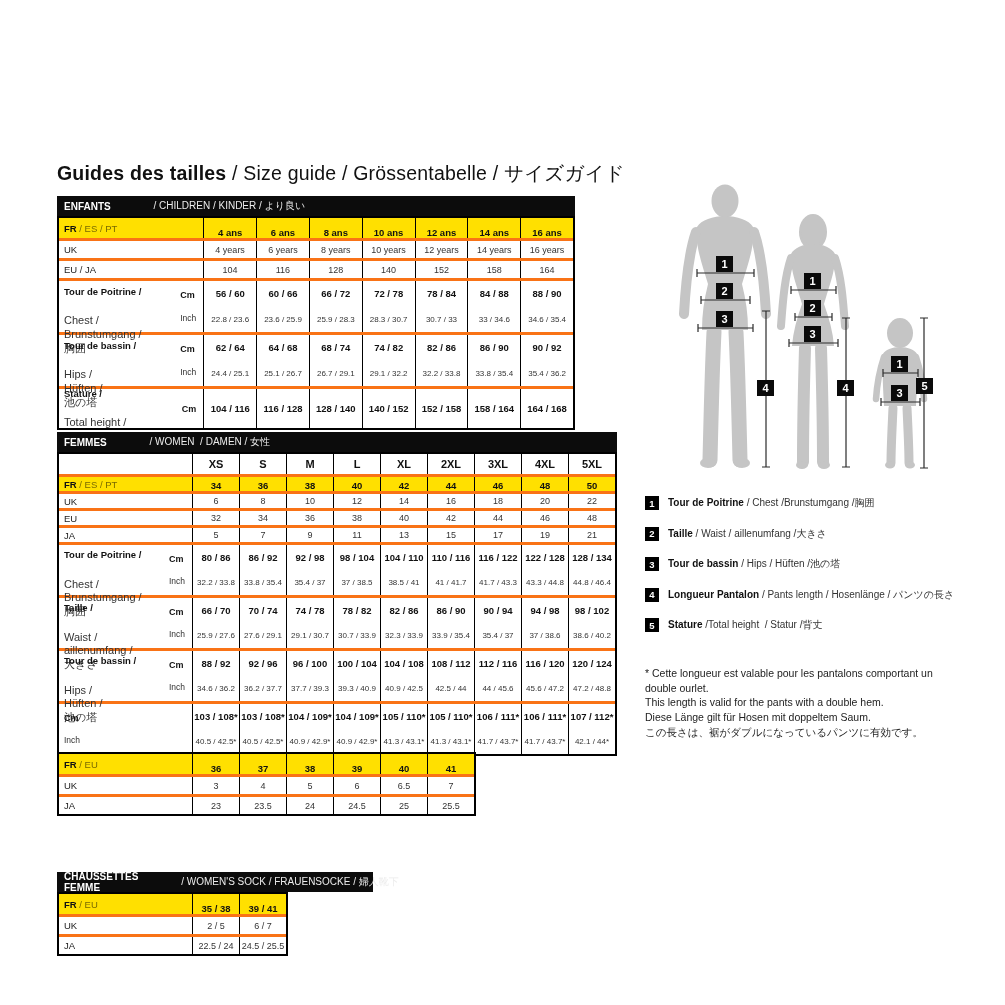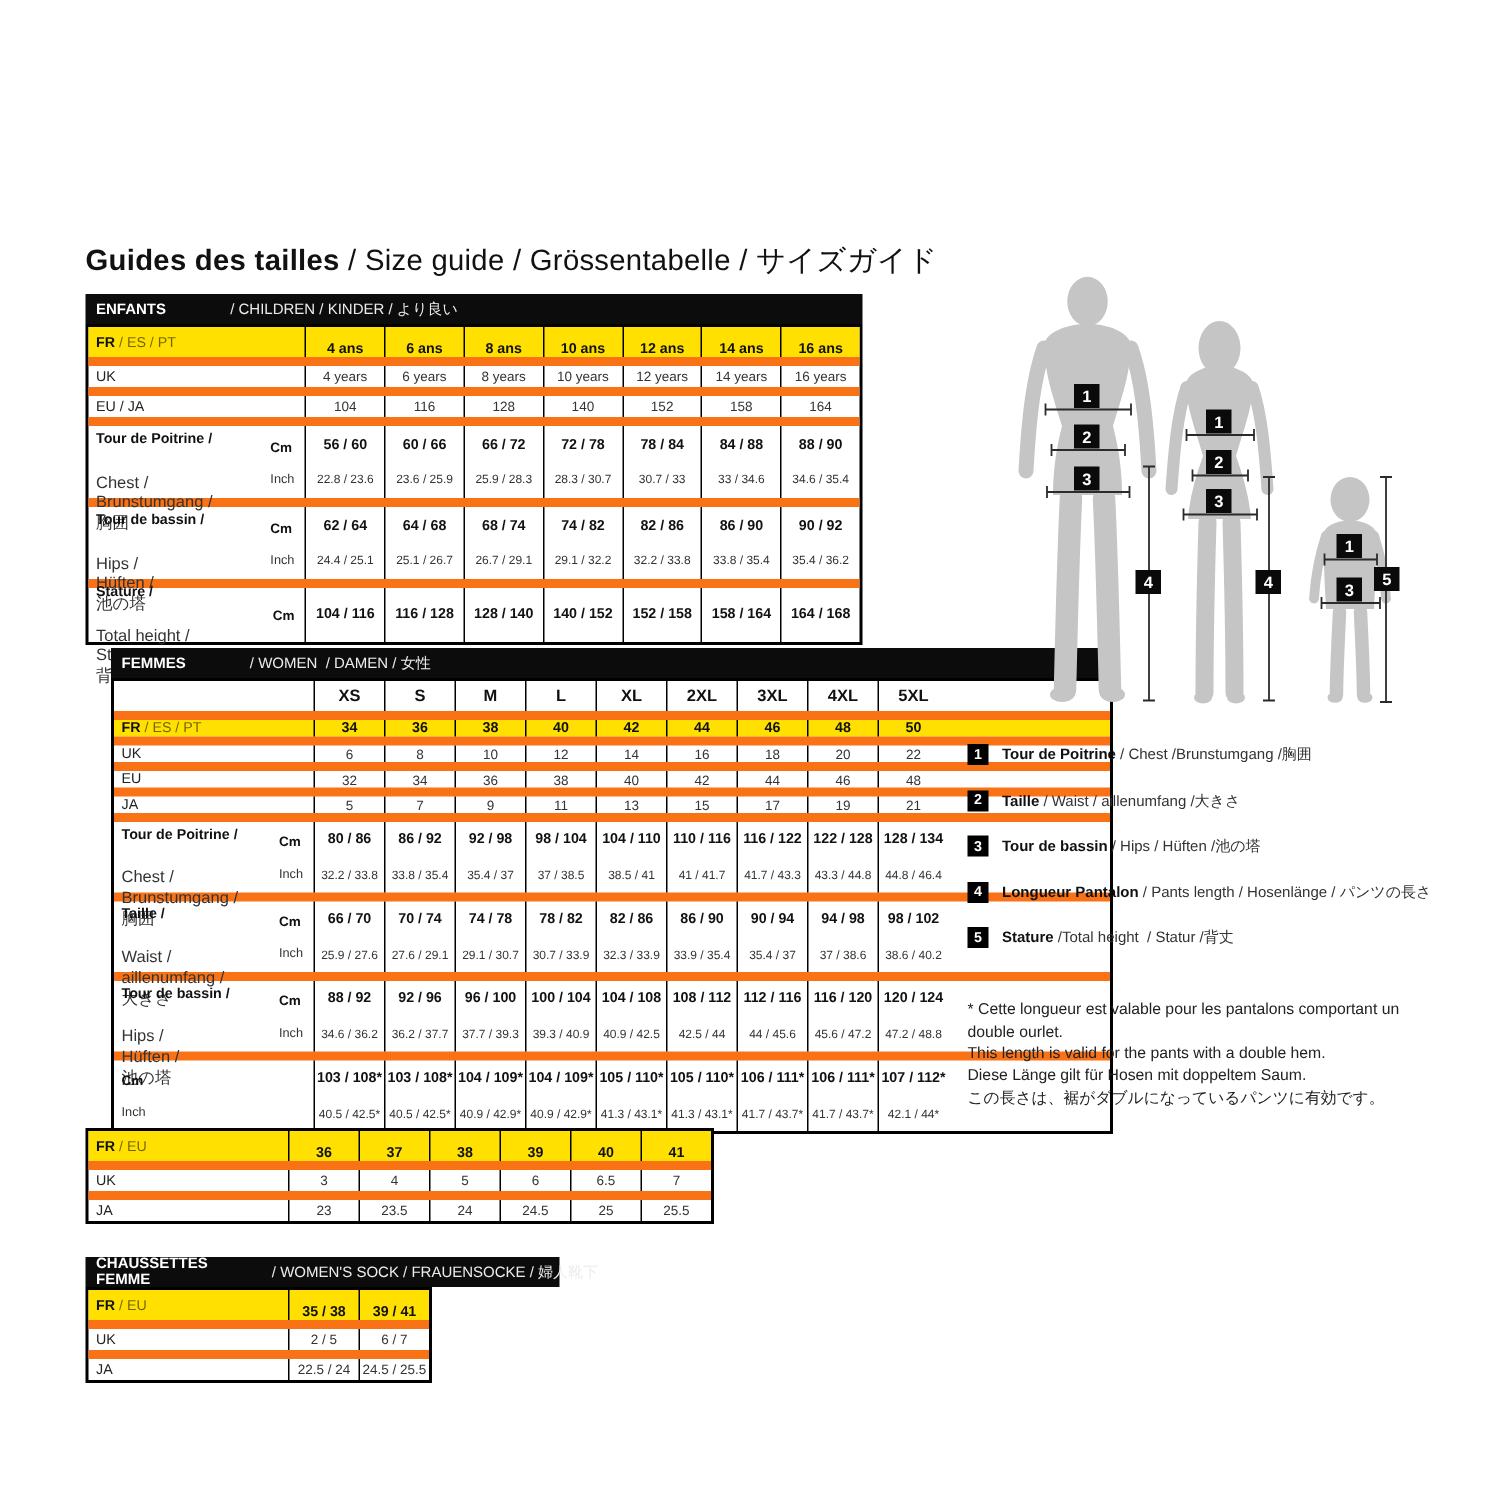--- a/index.html
+++ b/index.html
@@ -11,21 +11,21 @@
   #title{left:57px;top:160px;font-size:19.5px;letter-spacing:.2px;white-space:pre;}
   #title b{font-weight:700;}
 
   
   .twrap{position:absolute;}
   .tbar{height:20px;background:#0c0c0c;color:#fff;display:flex;align-items:center;
         padding-left:7px;font-size:10px;box-sizing:border-box;}
   .tbar b{font-weight:700;}
   .tbar span{color:#ececec;white-space:pre;padding-left:40px;}
   .tbody{border:2px solid #000;background:#fff;box-sizing:border-box;}
-  .trow{display:flex;border-top:6px solid #f97316;box-sizing:border-box;align-items:stretch;}
+  .trow{display:flex;border-top:3px solid #f97316;box-sizing:border-box;align-items:stretch;}
   .trow:first-child{border-top:none;}
   .lbl{width:var(--lw);box-sizing:border-box;display:flex;align-items:center;
        padding:2px 5px;font-size:9.5px;}
   .cell{width:var(--cw);box-sizing:border-box;border-left:1px solid #000;display:flex;
         flex-direction:column;align-items:center;justify-content:center;text-align:center;}
   .trow.sizes{height:20px;}
   .trow.sizes .cell{font-weight:700;font-size:11px;}
   .trow.yellow{background:#FFE000;height:var(--hp);}
   .trow.yellow .cell{font-weight:700;font-size:9.5px;justify-content:flex-end;}
   .trow.yellow .lbl b{font-weight:700;}
@@ -42,24 +42,24 @@
   .lblmain .sub{font-size:11px;color:#333;white-space:pre-line;line-height:1.25;margin-top:17px;}
   .units{display:flex;flex-direction:column;justify-content:space-around;align-items:flex-start;}
   .units.single{justify-content:center;}
   .units b{font-size:9px;}
   .units span{font-size:8.5px;color:#333;}
   .cell .cm{font-weight:700;font-size:9.5px;line-height:1;}
   .cell .in{font-size:8px;color:#333;line-height:1;}
   .trow.measure .cell{justify-content:space-around;}
 
   #w-children{left:57px;top:196px;--lw:155px;--cw:57px;--hp:20px;--hm:54px;--hmc:42px;width:518px;}
-  #w-women{left:74px;top:432px;--lw:133px;--cw:47px;--hp:17px;--hm:53px;width:668px;}
+  #w-women{left:57px;top:432px;--lw:133px;--cw:47px;--hp:17px;--hm:53px;width:560px;}
   #w-shoes{left:57px;top:752px;--lw:133px;--cw:47px;--hp:20px;width:419px;}
   #w-socks{left:57px;top:838px;--lw:133px;--cw:47px;--hp:20px;width:231px;}
-  #w-socks .tbar{width:316px;}
+  #w-socks .tbar{width:316px;margin-top:34px;}
 
   
   #figure{left:645px;top:180px;}
   .sil{fill:#c5c5c5;}
   .limb{stroke:#c5c5c5;fill:none;stroke-linecap:round;}
   .mline{stroke:#2b2b2b;stroke-width:1.2;fill:none;}
   .mbox{fill:#0a0a0a;}
   .mnum{fill:#fff;font-weight:700;font-size:11px;text-anchor:middle;
         font-family:"Liberation Sans",sans-serif;}
 

